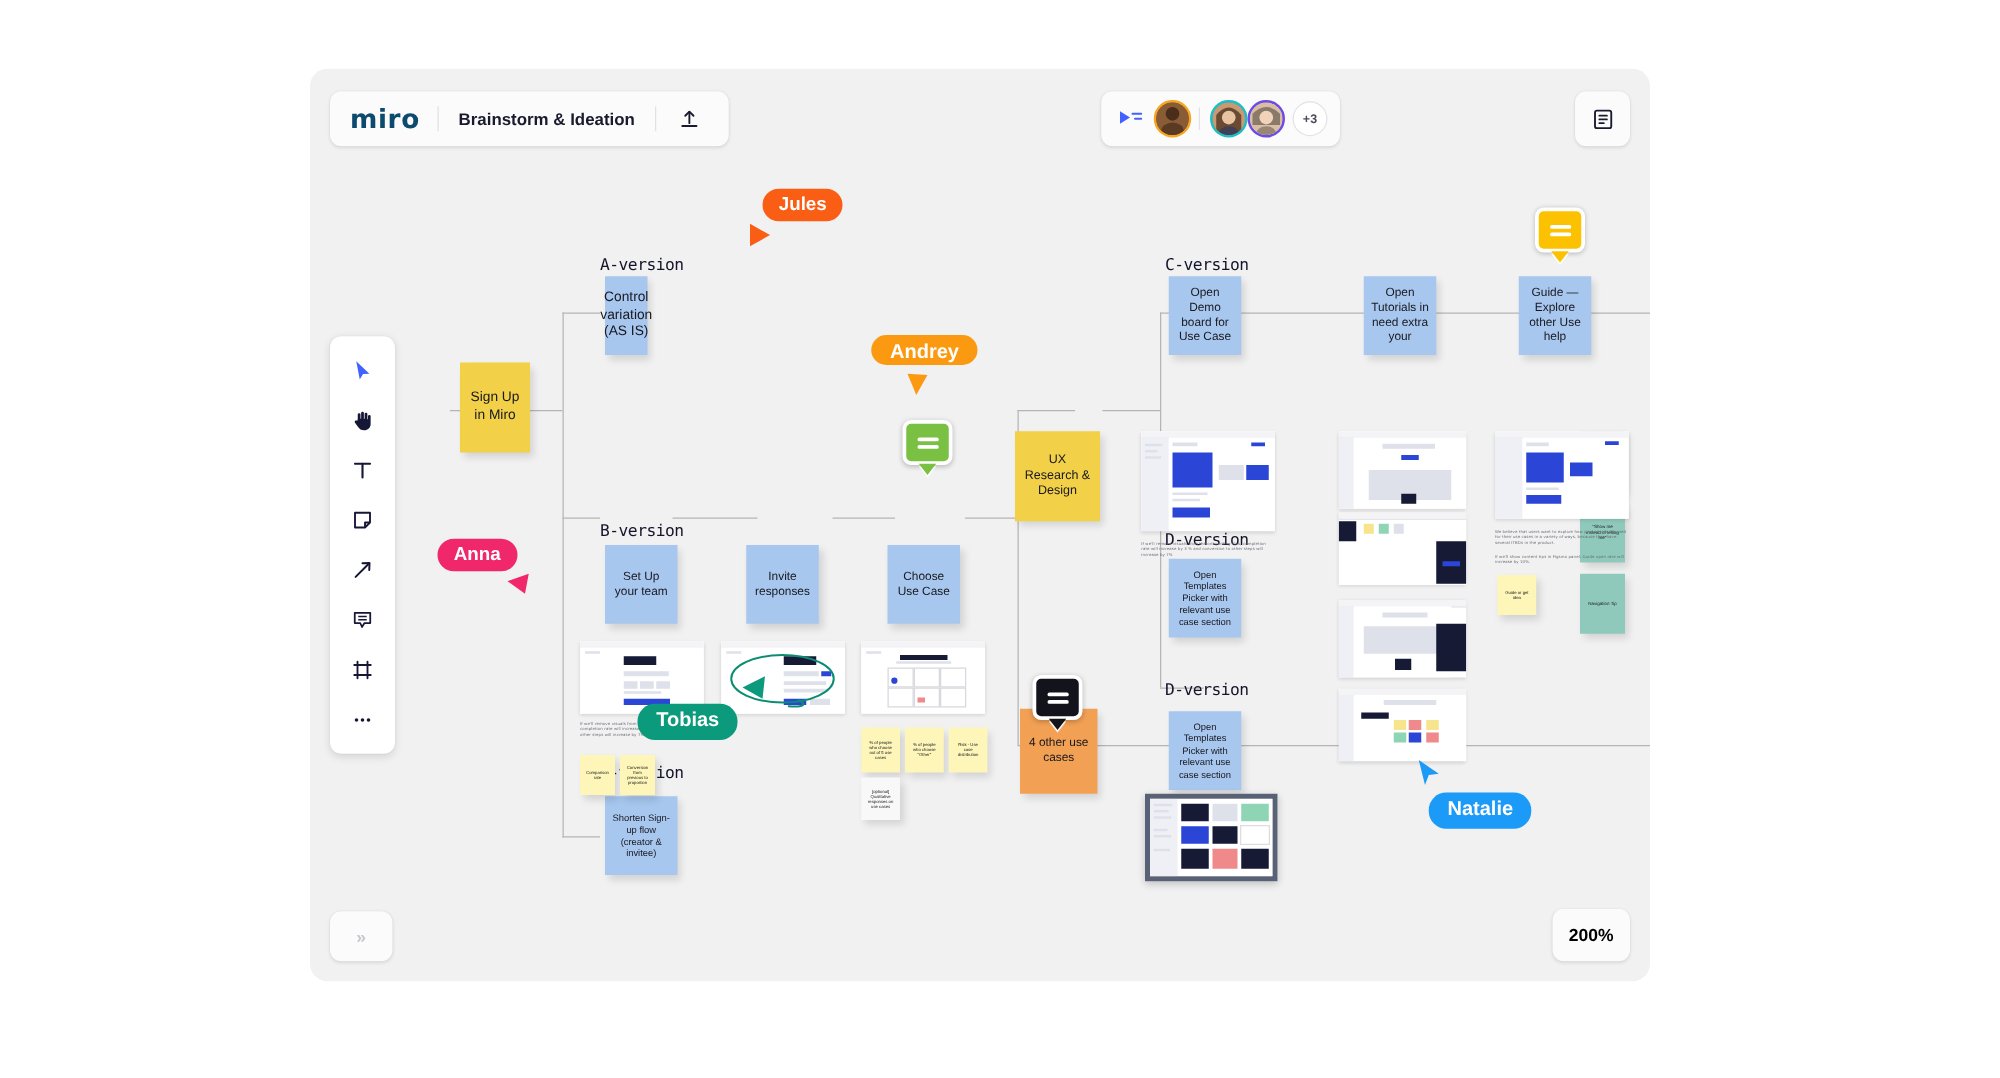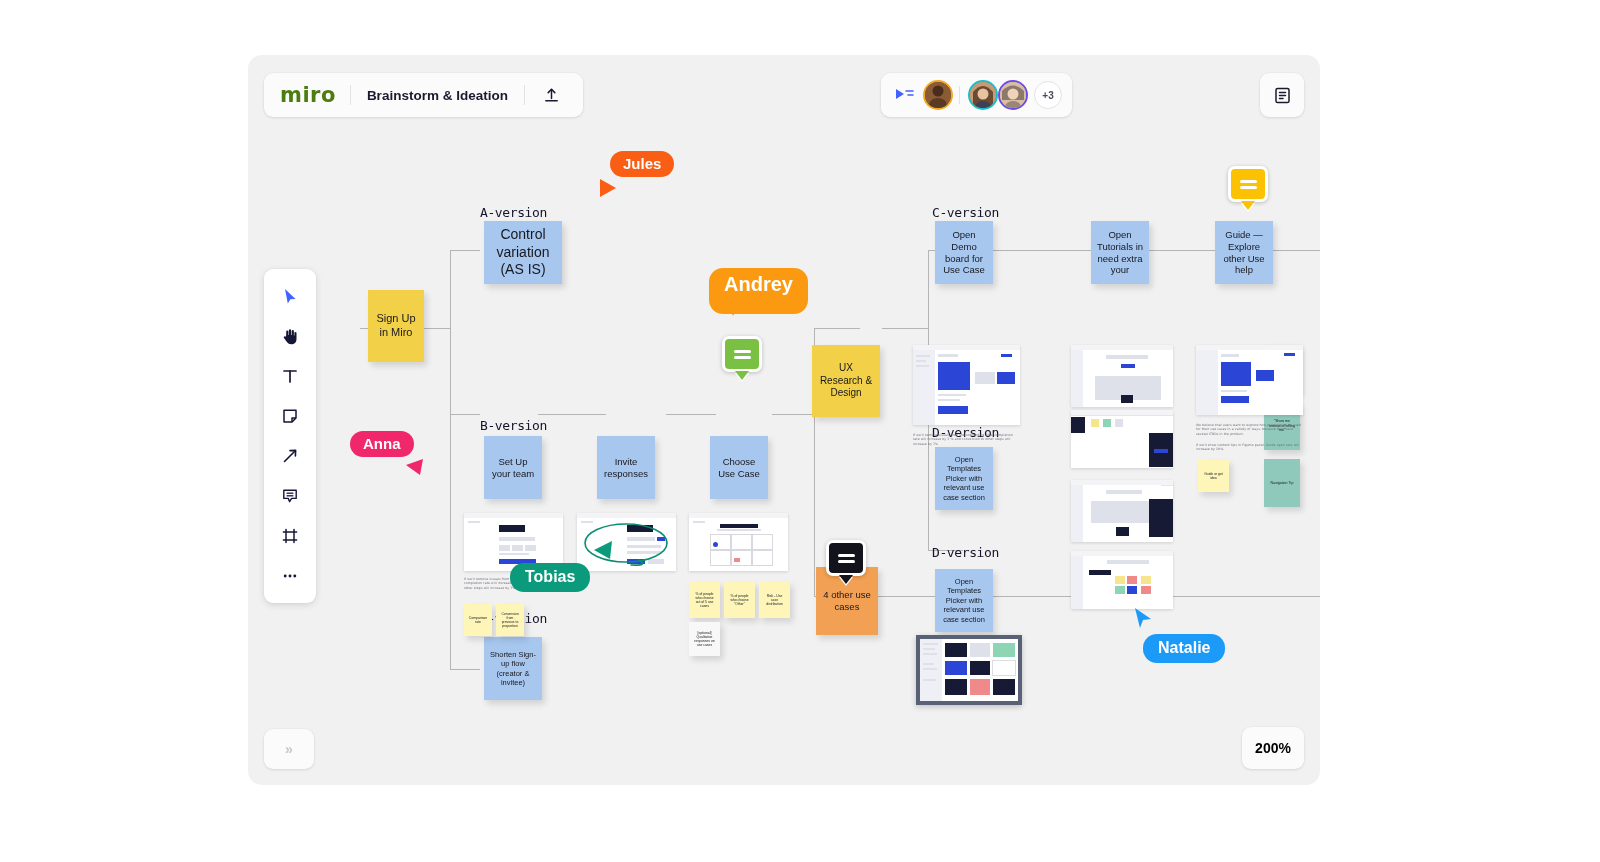--- a/index.html
+++ b/index.html
@@ -38,21 +38,21 @@
   #topbar-left {
     left: 16px; top: 18px; height: 44px;
     padding: 0 16px;
     gap: 0;
   }
   .miro-logo {
     font-family: "DejaVu Sans", sans-serif;
     font-weight: 700;
     font-size: 21px;
     letter-spacing: 0.5px;
-    color: #4d7c0f;
+    color: #0c4a6e;
     padding-right: 14px;
   }
   .vdiv {
     width: 1px; height: 20px; background: #e2e2e6;
   }
   .board-title {
     font-size: 13.5px;
     color: #1a1a2e;
     font-weight: 600;
     padding: 0 16px;
@@ -268,21 +268,21 @@
       <div class="conn h" style="left:634px; top:273px; width:46px;"></div>
       <div class="conn v" style="left:680px; top:195px; height:300px;"></div>
       <div class="conn h" style="left:680px; top:195px; width:35px;"></div>
       <div class="conn h" style="left:680px; top:495px; width:35px;"></div>
       <div class="conn h" style="left:612px; top:541px; width:620px;"></div>
       <div class="conn h" style="left:715px; top:195px; width:517px;"></div>
 
       <div class="note yellow" style="left:120px; top:235px; width:56px; height:72px; font-size:11px;">Sign Up in Miro</div>
 
       <span class="vlabel" style="left:232px; top:150px;">A-version</span>
-      <div class="note blue" style="left:236px; top:166px; width:78px; height:63px; font-size:14px;">Control variation (AS IS)</div>
+      <div class="note blue" style="left:236px; top:166px; width:34px; height:63px; font-size:11px;">Control variation (AS IS)</div>
 
       <span class="vlabel" style="left:232px; top:363px;">B-version</span>
       <div class="note blue" style="left:236px; top:381px; width:58px; height:63px; font-size:9.5px;">Set Up your team</div>
 
       <div class="note blue" style="left:349px; top:381px; width:58px; height:63px; font-size:9.5px;">Invite responses</div>
 
       <div class="note blue" style="left:462px; top:381px; width:58px; height:63px; font-size:9.5px;">Choose Use Case</div>
 
       <span class="vlabel" style="left:232px; top:556px;">C-version</span>
       <div class="note blue" style="left:236px; top:582px; width:58px; height:63px; font-size:7.5px;">Shorten Sign-up flow (creator &amp; invitee)</div>
@@ -499,21 +499,21 @@
       </div>
 
       <div class="cursor-group" style="left:348px; top:96px;">
         <svg class="cursor-arrow" width="22" height="22" style="left:0; top:26px;">
           <path d="M 4 2 L 20 11 L 4 20 Z" fill="#fa5d14"></path>
         </svg>
         <div class="cursor-pill" style="left:14px; top:0; background:#fa5d14;">Jules</div>
       </div>
 
       <div class="cursor-group" style="left:445px; top:213px;">
-        <div class="cursor-pill" style="left:16px; top:0; background:#fb9a11; font-size:20px; padding:5px 15px 18px;">Andrey</div>
+        <div class="cursor-pill" style="left:4px; top:0; background:#fb9a11; font-size:16px; padding:5px 15px 1px;">Andrey</div>
         <svg class="cursor-arrow" width="22" height="22" style="left:30px; top:29px;">
           <path d="M 3 2 L 19 3 L 10 19 Z" fill="#fb9a11"></path>
         </svg>
       </div>
 
       <div class="cursor-group" style="left:102px; top:376px;">
         <div class="cursor-pill" style="left:0; top:0; background:#f0276a;">Anna</div>
         <svg class="cursor-arrow" width="22" height="22" style="left:54px; top:24px;">
           <path d="M 2 10 L 19 4 L 16 20 Z" fill="#f0276a"></path>
         </svg>

